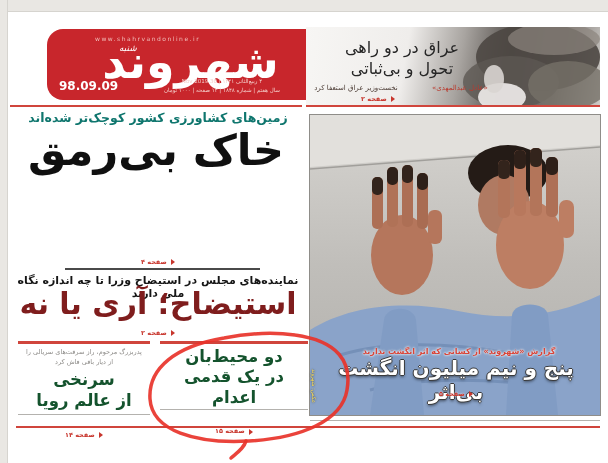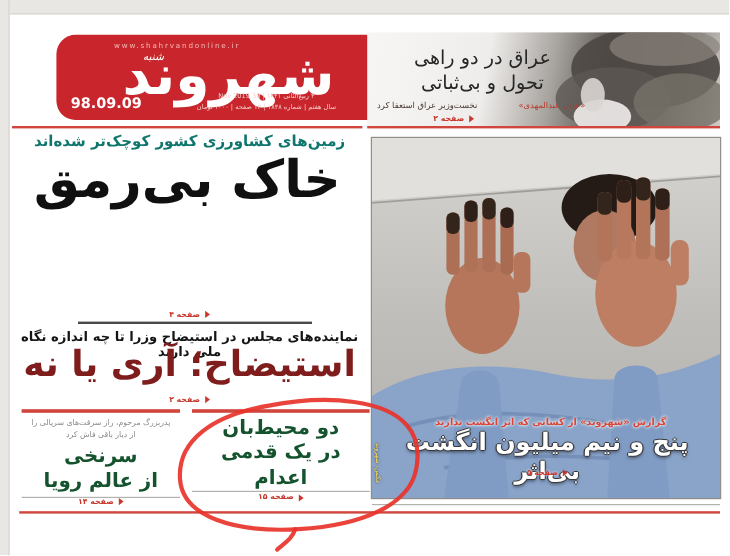--- a/index.html
+++ b/index.html
@@ -34,21 +34,21 @@
   .lead-sub{left:4px;top:241px;width:304px;font-size:10.5px;font-weight:bold;color:#1d1d1d;}
   .bullet{color:#c8362d;font-size:8px;}
   .lead-mk{left:12px;top:258px;width:292px;}
   .kicker2{left:12px;top:274px;width:292px;font-size:11px;font-weight:bold;color:#151515;}
   .h2{left:12px;top:286px;width:292px;font-size:30px;font-weight:900;color:#7f1d1d;line-height:1.2;}
   .h2-mk{left:12px;top:329px;width:292px;}
   
   .teaser{color:#111;}
   .tz-kicker{font-size:6.5px;color:#8d8b88;line-height:1.6;margin-top:3px;}
   .tz-h{font-size:16.5px;font-weight:900;line-height:1.25;margin-top:3px;color:#14532d;}
-  .tz-mk{margin-top:2px;}
+  .tz-mk{margin-top:19px;}
   
   .photo{left:310px;top:115px;width:290px;height:300px;outline:1px solid #8f8d89;background:#c5c3bf;}
   .ph-kicker{left:318px;top:347px;width:282px;font-size:8px;font-weight:bold;color:#d84438;text-shadow:0 0 2px #fff,0 0 3px #fff;}
   .ph-h{left:312px;top:356px;width:288px;font-size:20px;font-weight:900;color:#fff;text-shadow:0 1px 0 #3a3a3a,0 -1px 0 #3a3a3a,1px 0 0 #3a3a3a,-1px 0 0 #3a3a3a,0 2px 3px rgba(0,0,0,.55);}
   .ph-mk{left:312px;top:390px;width:288px;text-shadow:0 0 2px #fff;}
   .ph-credit{left:311px;top:333px;height:70px;writing-mode:vertical-rl;font-size:5.5px;color:#ffdf56;text-shadow:0 0 2px rgba(0,0,0,.8);}
   .annot{left:0;top:0;width:608px;height:463px;pointer-events:none;}
 </style>
 </head>
 <body>

